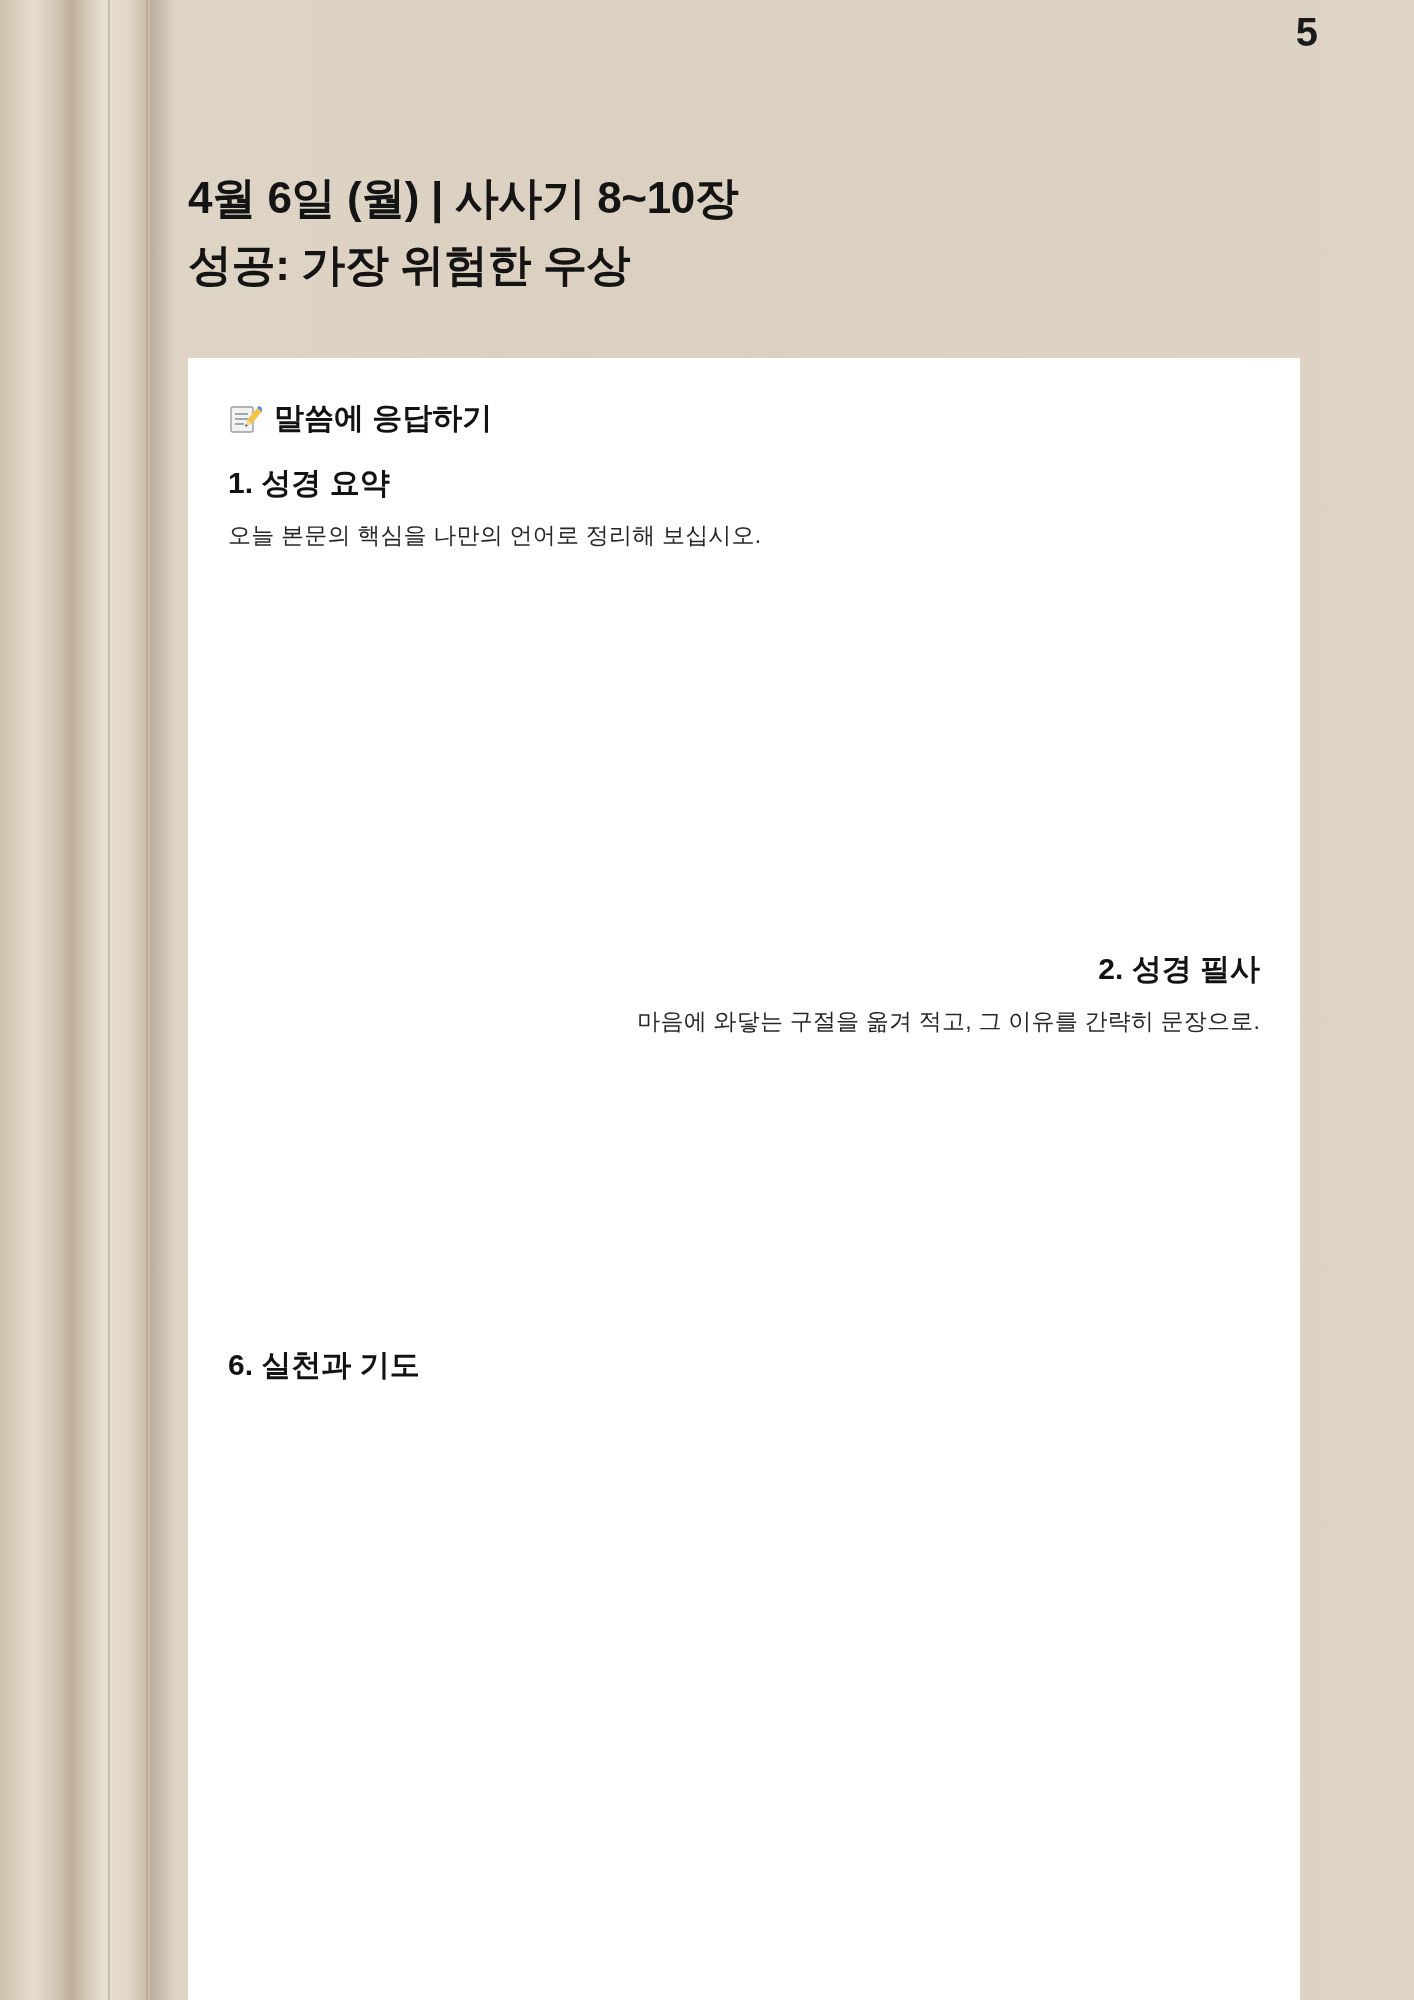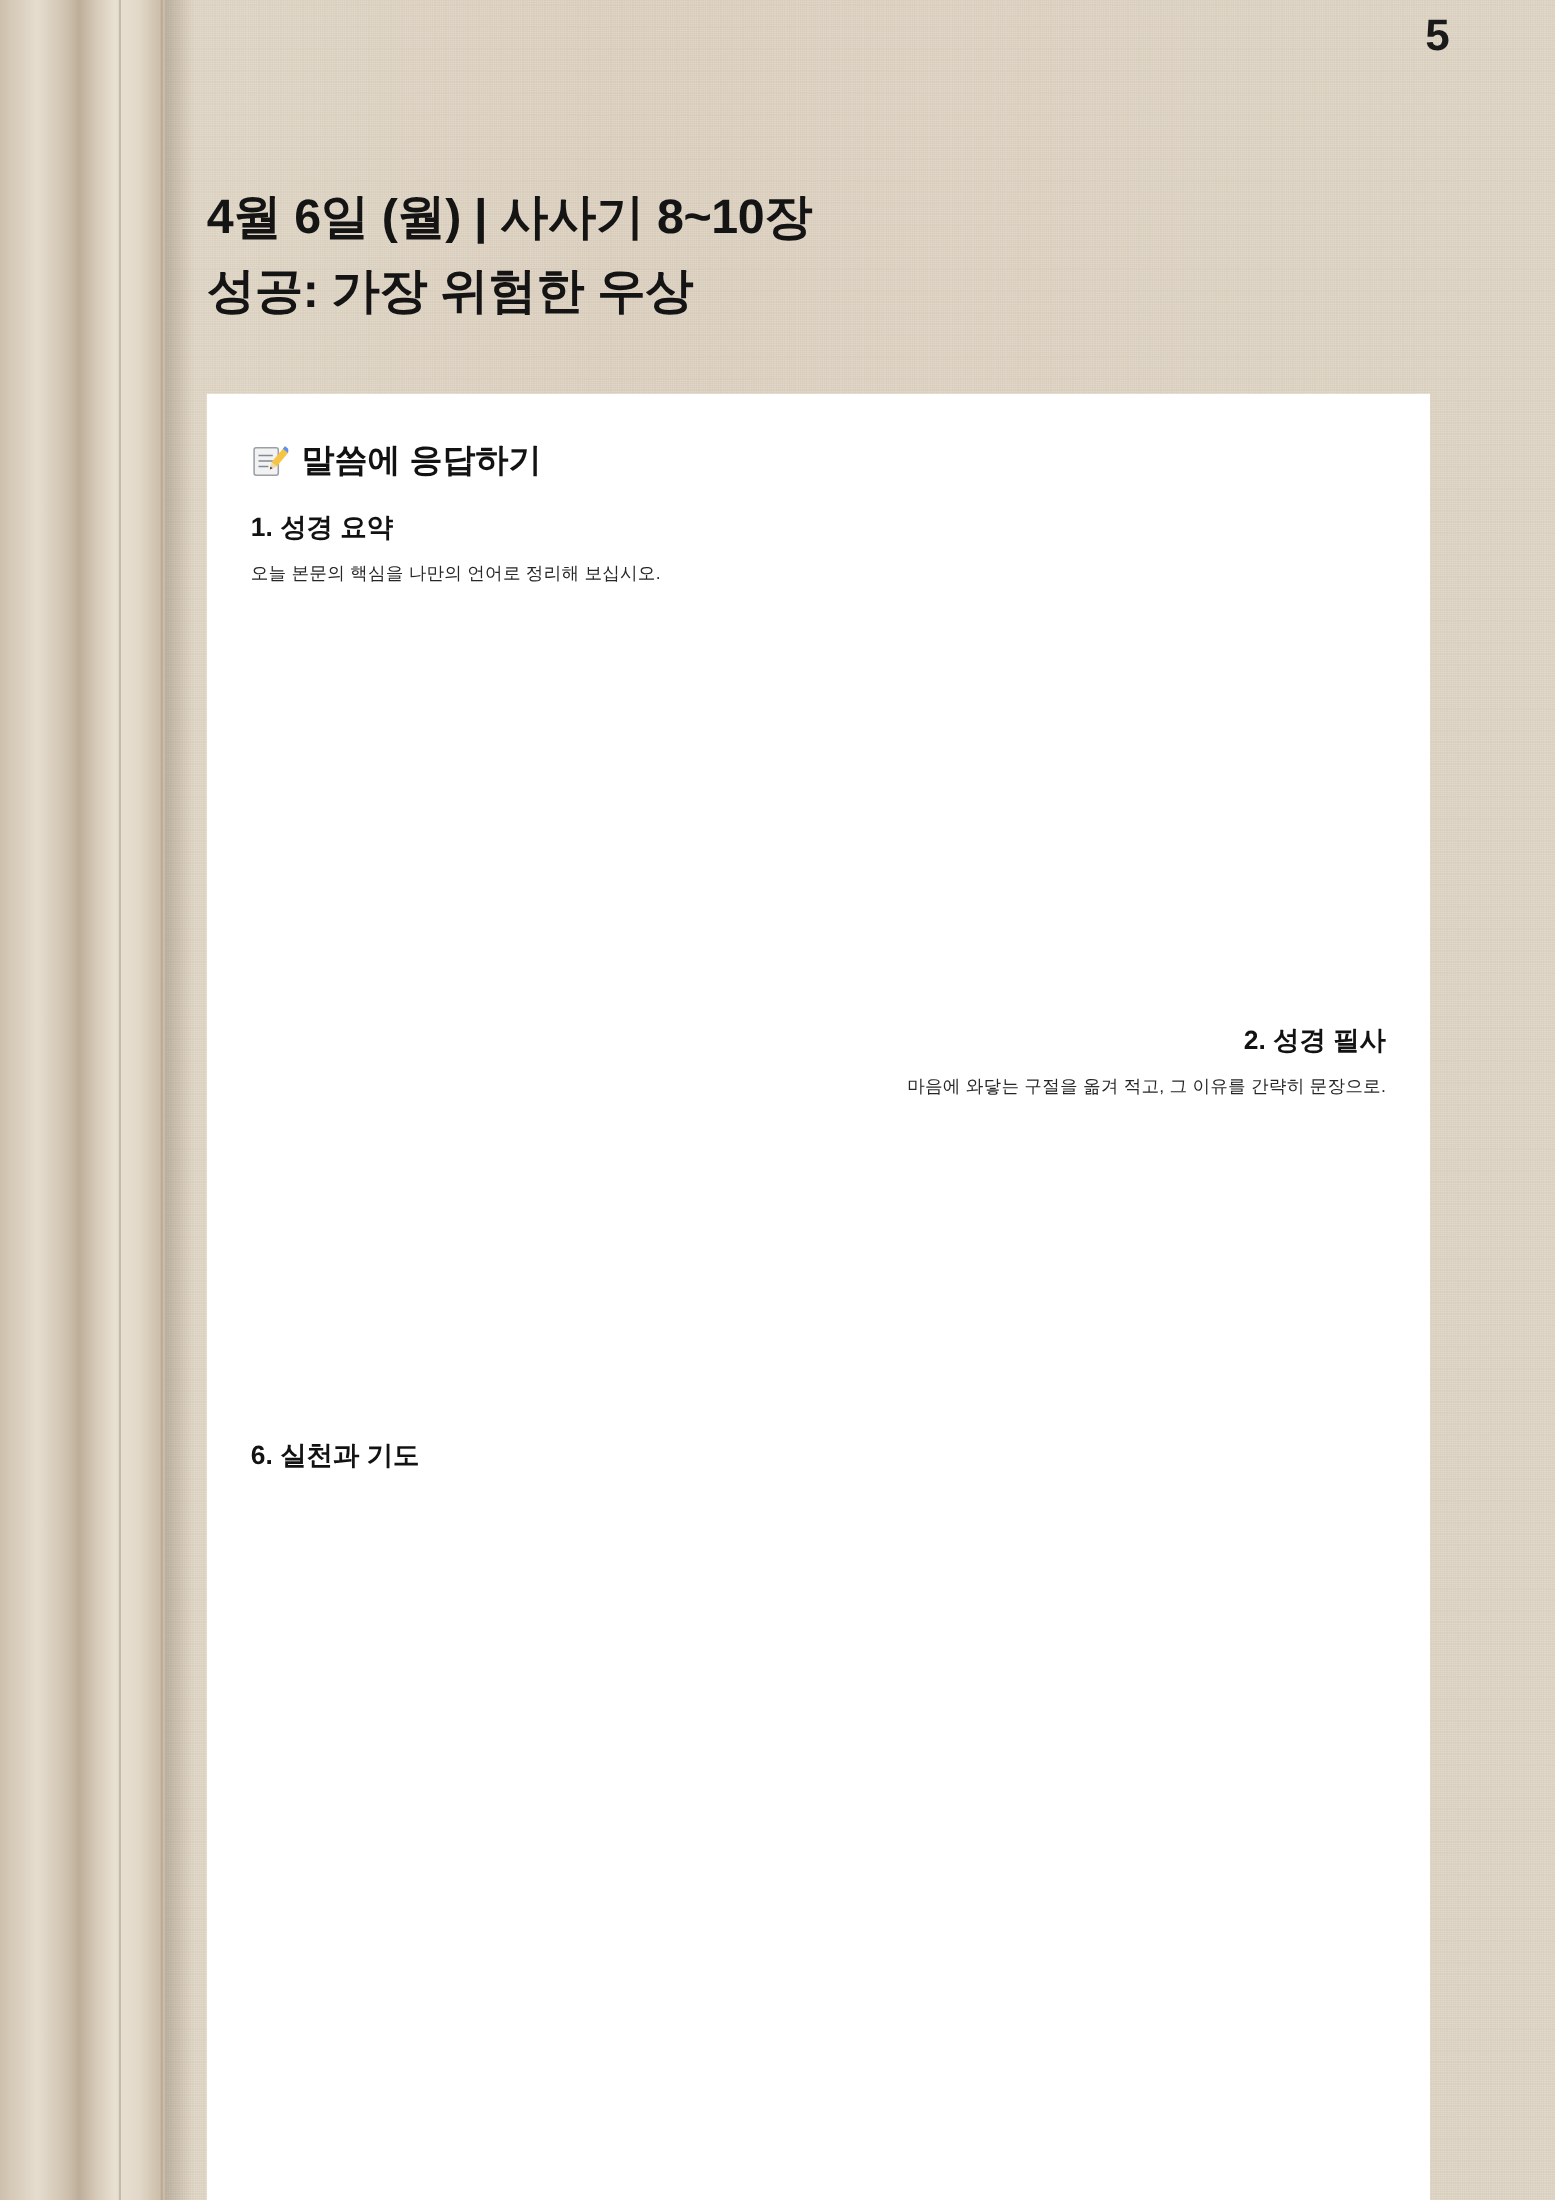--- a/index.html
+++ b/index.html
@@ -114,28 +114,28 @@
     height: 34px;
     position: relative;
     flex: 0 0 auto;
   }
   .memo-icon svg { display: block; }
 
   .section {
     margin-top: 26px;
   }
   .section-title {
-    font-size: 24px;
+    font-size: 30px;
     font-weight: bold;
     color: #121212;
     letter-spacing: 0px;
   }
   .section-desc {
     margin-top: 16px;
-    font-size: 16px;
+    font-size: 23px;
     color: #262626;
     letter-spacing: 0.2px;
   }
   .writing-space-1 { height: 390px; }
   .writing-space-2 { height: 300px; }
   .writing-space-3 { height: 120px; }
 
   .sec-1 { margin-top: 24px; }
   .sec-2 { margin-top: 8px; text-align: right; }
   .sec-3 { margin-top: 8px; }

